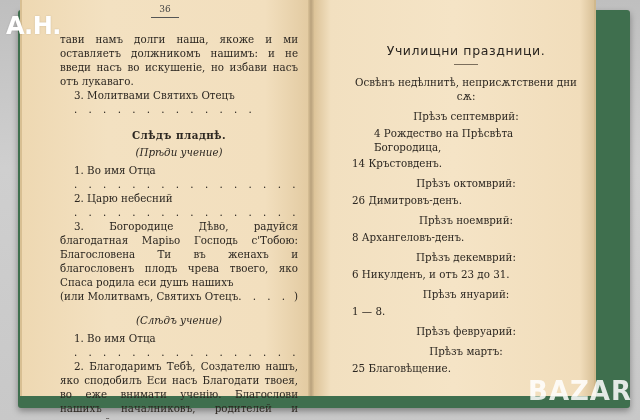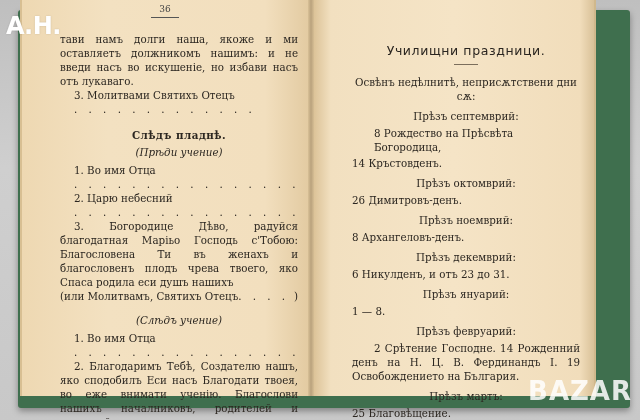--- a/index.html
+++ b/index.html
@@ -131,37 +131,36 @@
   </div>
 
   <div class="gutter"></div>
 
   <div class="page right">
     <div class="title-sans">Училищни праздници.</div>
     <div class="title-rule"></div>
     <div class="intro">Освѣнъ недѣлнитѣ, неприсѫтствени дни сѫ:</div>
 
     <div class="month">Прѣзъ септемврий:</div>
-    <div class="entry indent2">8 Рождество на Прѣсвѣта Богородица,</div>
+    <div class="entry indent2">4 Рождество на Прѣсвѣта Богородица,</div>
     <div class="entry hang">14 Кръстовденъ.</div>
 
     <div class="month">Прѣзъ октомврий:</div>
     <div class="entry">26 Димитровъ-денъ.</div>
 
     <div class="month">Прѣзъ ноемврий:</div>
     <div class="entry">8 Архангеловъ-денъ.</div>
 
     <div class="month">Прѣзъ декемврий:</div>
     <div class="entry">6 Никулденъ, и отъ 23 до 31.</div>
 
     <div class="month">Прѣзъ януарий:</div>
     <div class="entry">1 — 8.</div>
 
     <div class="month">Прѣзъ февруарий:</div>
-    <p class="para indent" style="text-indent:22px">2 Срѣтение Господне. 14 Рожденний денъ на Н. Ц. В. Фердинандъ I. 19 Освобождението на България.</p>
 
     <div class="month">Прѣзъ мартъ:</div>
     <div class="entry">25 Благовѣщение.</div>
   </div>
 </div>
 
 <div class="watermark-left">А.Н.</div>
 <div class="watermark-right">BAZAR</div>
 
 </body></html>

